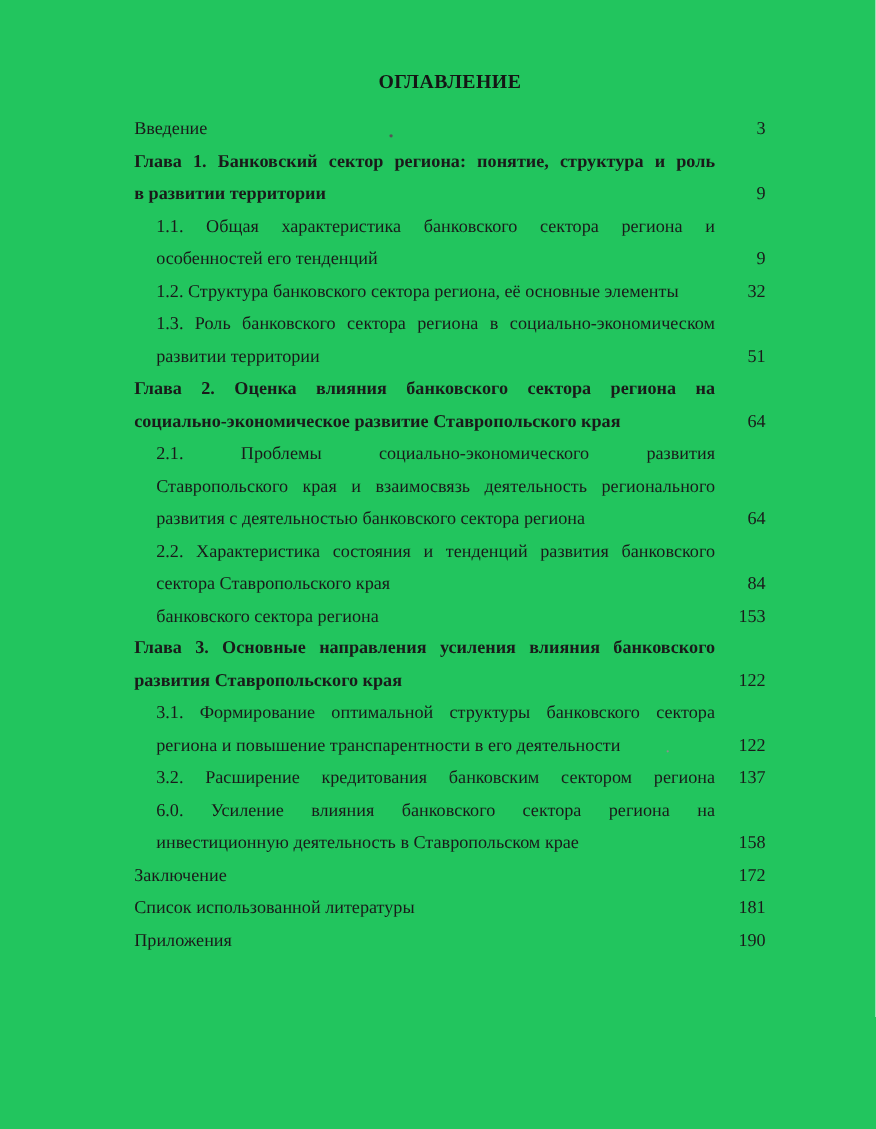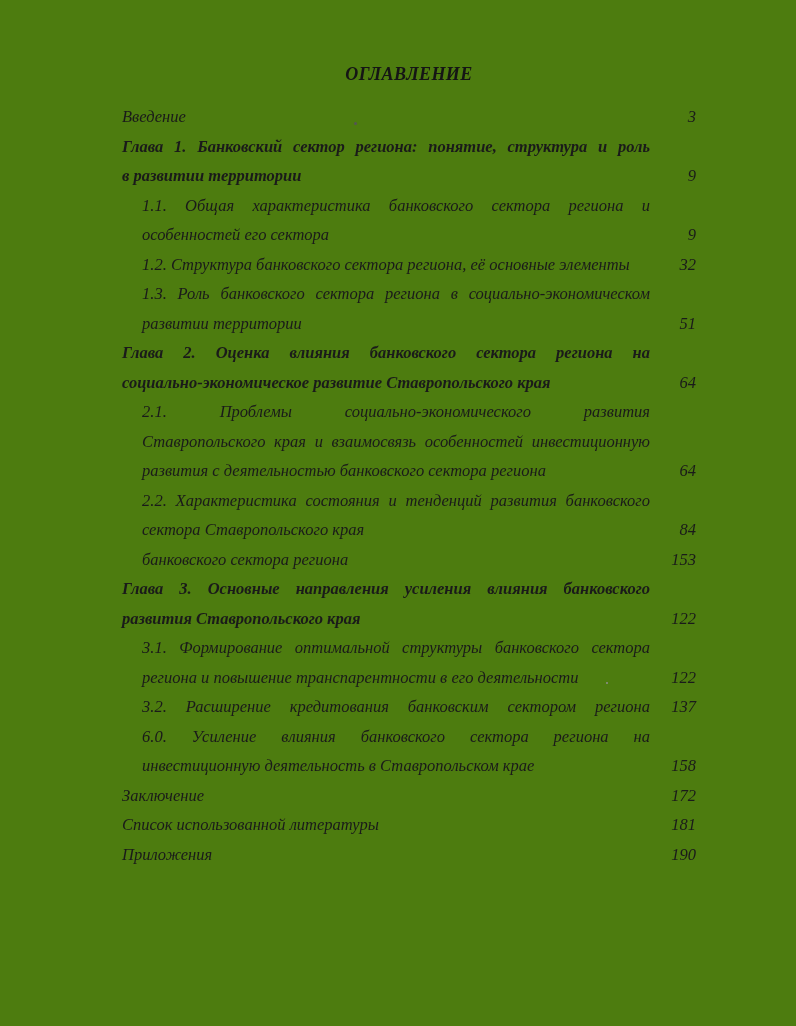--- a/index.html
+++ b/index.html
@@ -8,25 +8,24 @@
     width: 796px;
     height: 1026px;
     background: #ffffff;
     overflow: hidden;
   }
 
   .page {
     position: relative;
     width: 796px;
     height: 1026px;
-    background: #4d7c0f;
+    background: #22c55e;
     font-family: "Liberation Serif", serif;
     color: #1a1a1a;
     overflow: hidden;
-    font-style: italic;
   }
 
   .doc-title {
     position: absolute;
     left: 122px;
     top: 64px;
     width: 574px;
     text-align: center;
     font-size: 18px;
     font-weight: 700;
@@ -100,21 +99,21 @@
       <div class="entry bold">
         <div class="text">
           <div class="line just">Глава 1. Банковский сектор региона: понятие, структура и роль</div>
           <div class="line">в развитии территории</div>
         </div>
         <div class="pnum">9</div>
       </div>
       <div class="entry indent">
         <div class="text">
           <div class="line just">1.1. Общая характеристика банковского сектора региона и</div>
-          <div class="line">особенностей его сектора</div>
+          <div class="line">особенностей его тенденций</div>
         </div>
         <div class="pnum">9</div>
       </div>
       <div class="entry indent">
         <div class="text">
           <div class="line">1.2. Структура банковского сектора региона, её основные элементы</div>
         </div>
         <div class="pnum">32</div>
       </div>
       <div class="entry indent">
@@ -127,21 +126,21 @@
       <div class="entry bold">
         <div class="text">
           <div class="line just">Глава 2. Оценка влияния банковского сектора региона на</div>
           <div class="line">социально-экономическое развитие Ставропольского края</div>
         </div>
         <div class="pnum">64</div>
       </div>
       <div class="entry indent">
         <div class="text">
           <div class="line just">2.1. Проблемы социально-экономического развития</div>
-          <div class="line just">Ставропольского края и взаимосвязь особенностей инвестиционную</div>
+          <div class="line just">Ставропольского края и взаимосвязь деятельность регионального</div>
           <div class="line">развития с деятельностью банковского сектора региона</div>
         </div>
         <div class="pnum">64</div>
       </div>
       <div class="entry indent">
         <div class="text">
           <div class="line just">2.2. Характеристика состояния и тенденций развития банковского</div>
           <div class="line">сектора Ставропольского края</div>
         </div>
         <div class="pnum">84</div>

